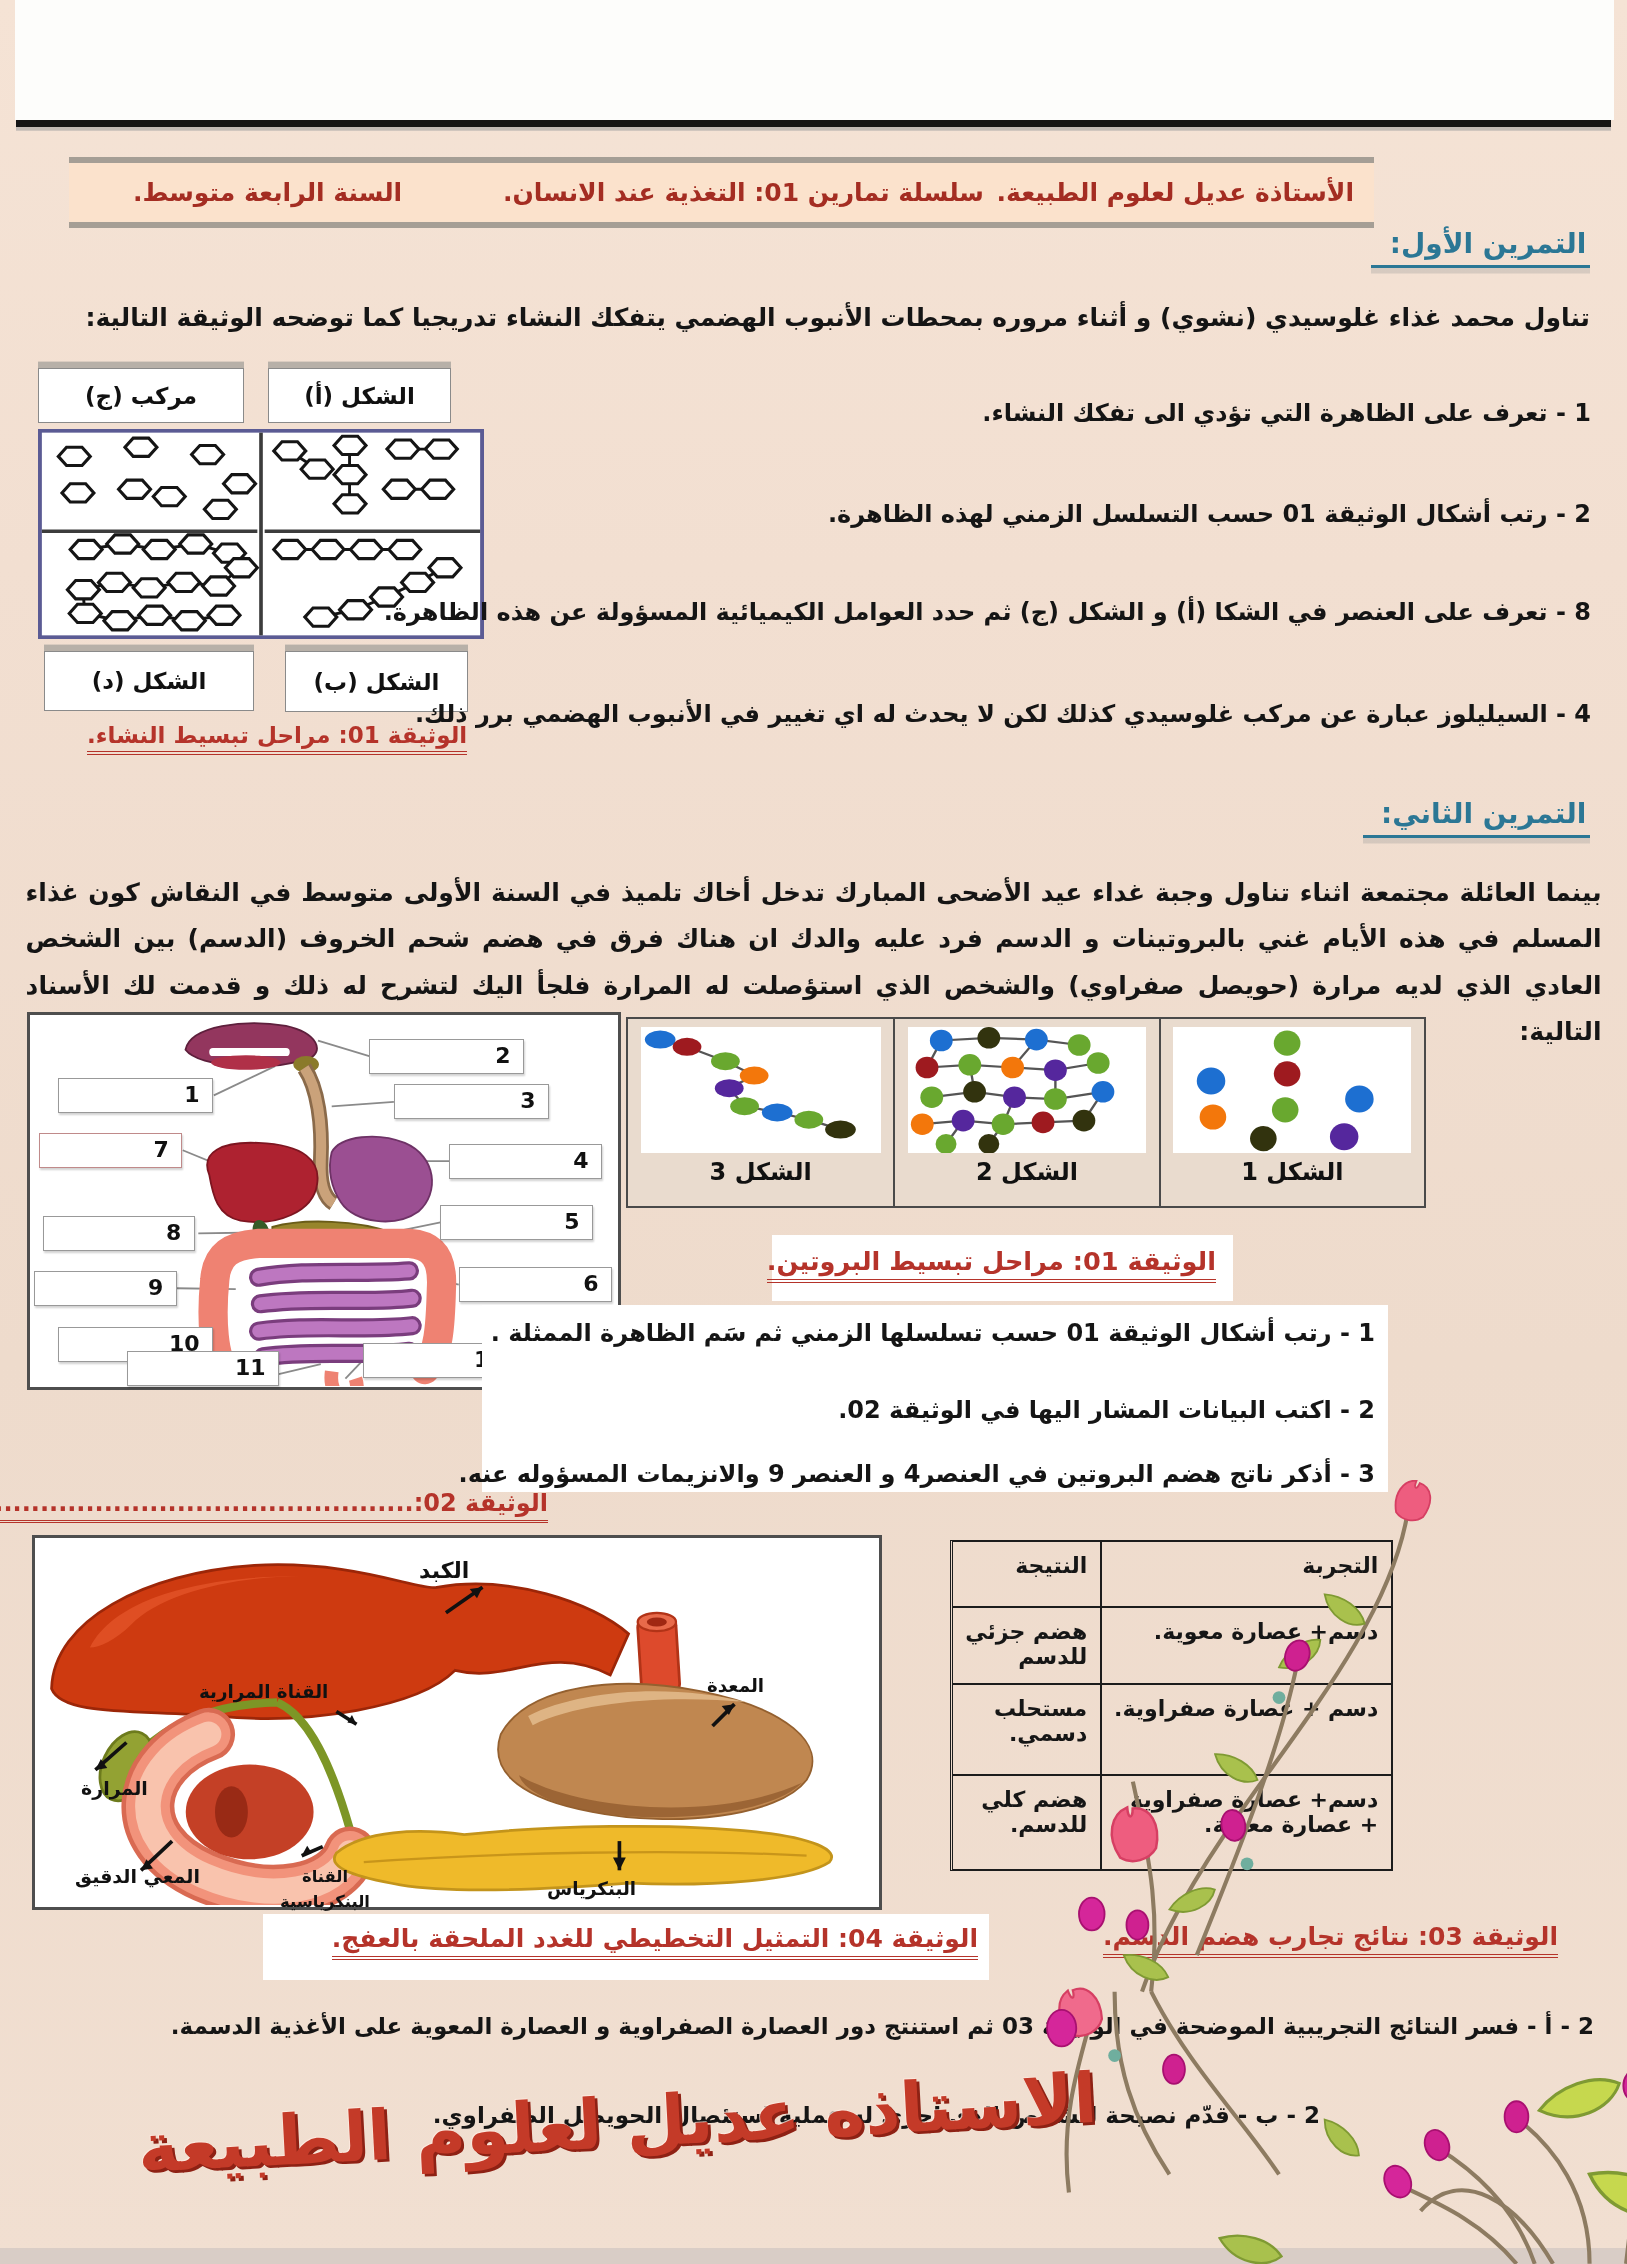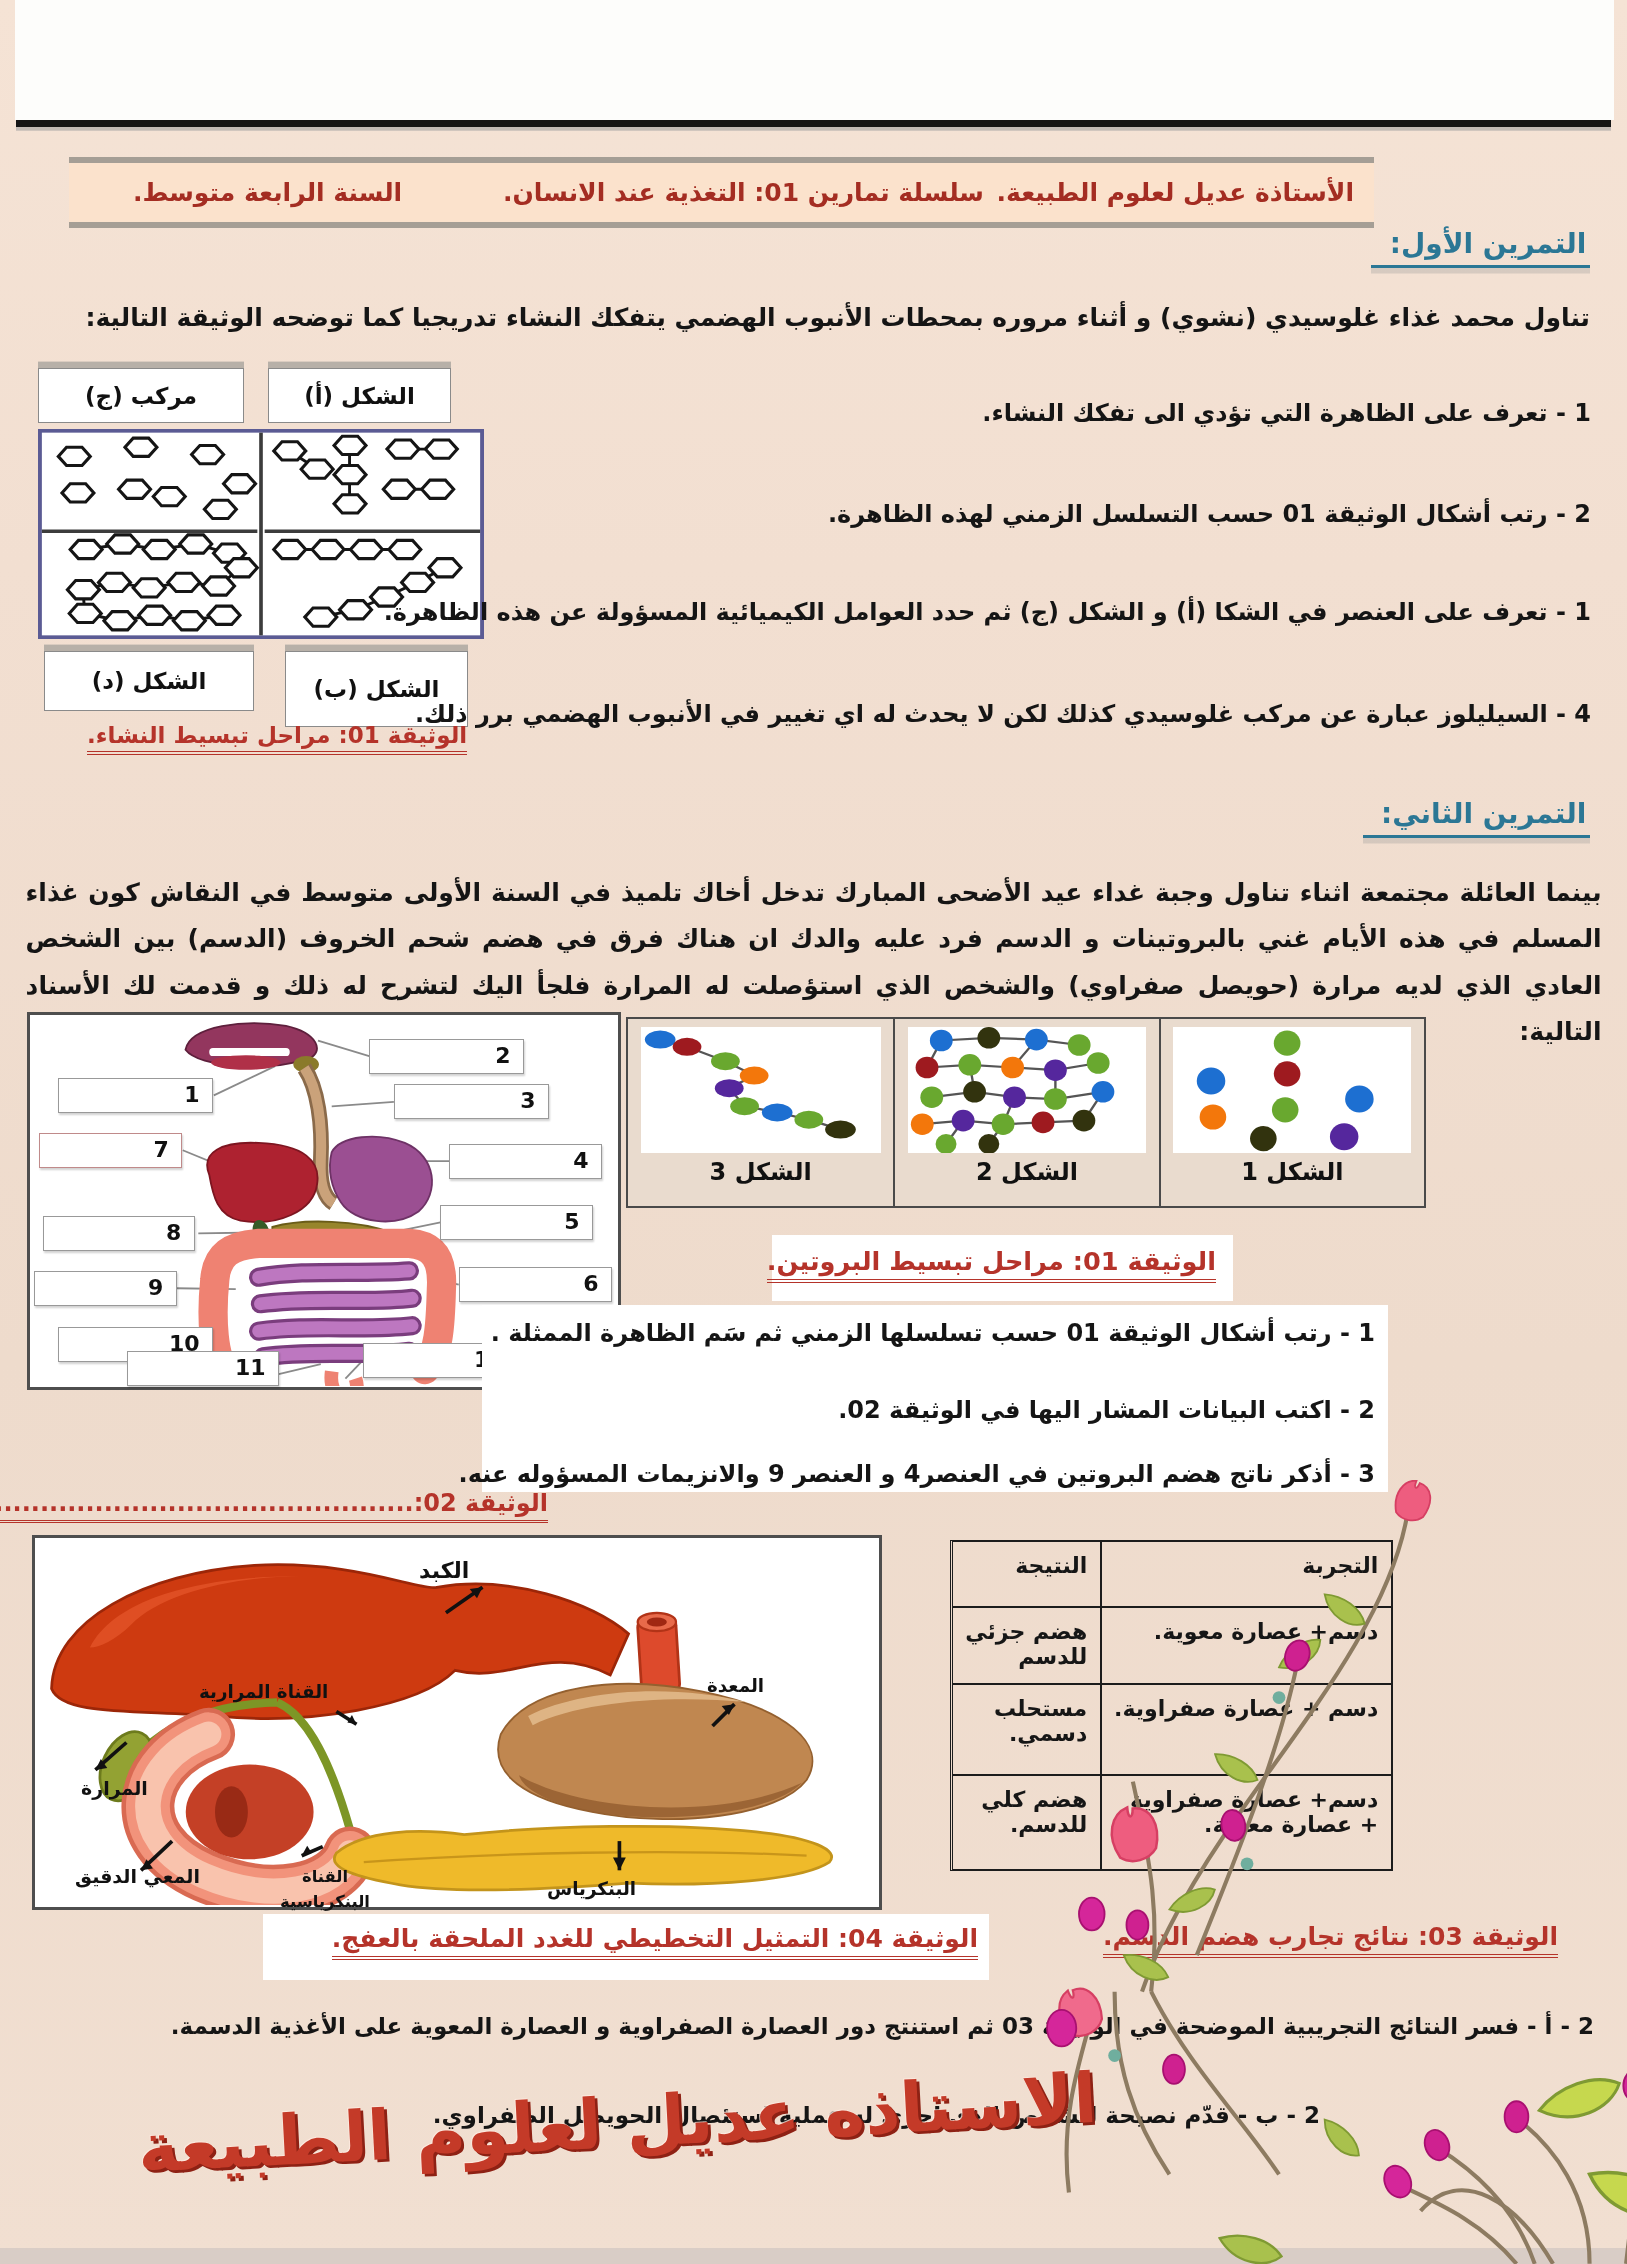--- a/index.html
+++ b/index.html
@@ -137,30 +137,30 @@
         <use href="#hx" x="330" y="188"></use>
         <use href="#hx" x="364" y="174"></use>
       <use href="#hx" x="398" y="158"></use>
         <use href="#hx" x="428" y="142"></use>
     </g>
   </svg>
 
   <div class="abs fig-label ar" style="left:44px;top:651px;width:210px;height:60px;">
     <span>الشكل (د)</span>
     </div>
-  <div class="abs fig-label ar" style="left:285px;top:651px;width:183px;height:76px;">
+  <div class="abs fig-label ar" style="left:285px;top:651px;width:183px;height:61px;">
     <span>الشكل (ب)</span>
     </div>
   <div class="abs ar" style="left:87px;top:722px;">
     <span class="red-cap" style="font-size:23px;">الوثيقة 01: مراحل تبسيط النشاء.</span>
   </div>
 
   <div class="abs ar qline" style="top:399px;right:36px;">1 - تعرف على  الظاهرة التي تؤدي الى تفكك النشاء.</div>
   <div class="abs ar qline" style="top:500px;right:36px;">2 - رتب أشكال الوثيقة 01 حسب التسلسل الزمني لهذه الظاهرة.</div>
-  <div class="abs ar qline" style="top:598px;right:36px;">1 - تعرف على العنصر في الشكا (أ) و الشكل (ج) ثم حدد العوامل الكيميائية المسؤولة عن هذه الظاهرة.</div>
+  <div class="abs ar qline" style="top:598px;right:36px;">8 - تعرف على العنصر في الشكا (أ) و الشكل (ج) ثم حدد العوامل الكيميائية المسؤولة عن هذه الظاهرة.</div>
   <div class="abs ar qline" style="top:700px;right:36px;">4 - السيليلوز عبارة عن مركب غلوسيدي كذلك لكن لا يحدث له اي تغيير في الأنبوب الهضمي برر ذلك.</div>
 
   <div class="abs ar" style="top:797px;right:37px;">
     <span class="ex-title">التمرين الثاني:</span>
   </div>
   <div class="abs ar para" style="top:870px;left:25.6px;width:1576px;">بينما العائلة مجتمعة اثناء تناول وجبة غداء عيد الأضحى المبارك تدخل أخاك تلميذ في السنة الأولى متوسط في النقاش كون غذاء المسلم في هذه الأيام غني بالبروتينات  و الدسم  فرد عليه والدك ان هناك فرق في هضم شحم الخروف (الدسم) بين الشخص العادي الذي لديه مرارة (حويصل صفراوي) والشخص الذي استؤصلت له  المرارة فلجأ اليك لتشرح له ذلك و قدمت لك الأسناد التالية:</div>
 
   <div class="abs diagram-box" style="left:27.4px;top:1012px;width:594px;height:378px;">
     <svg width="587" height="371" viewBox="0 0 642 406">
 

